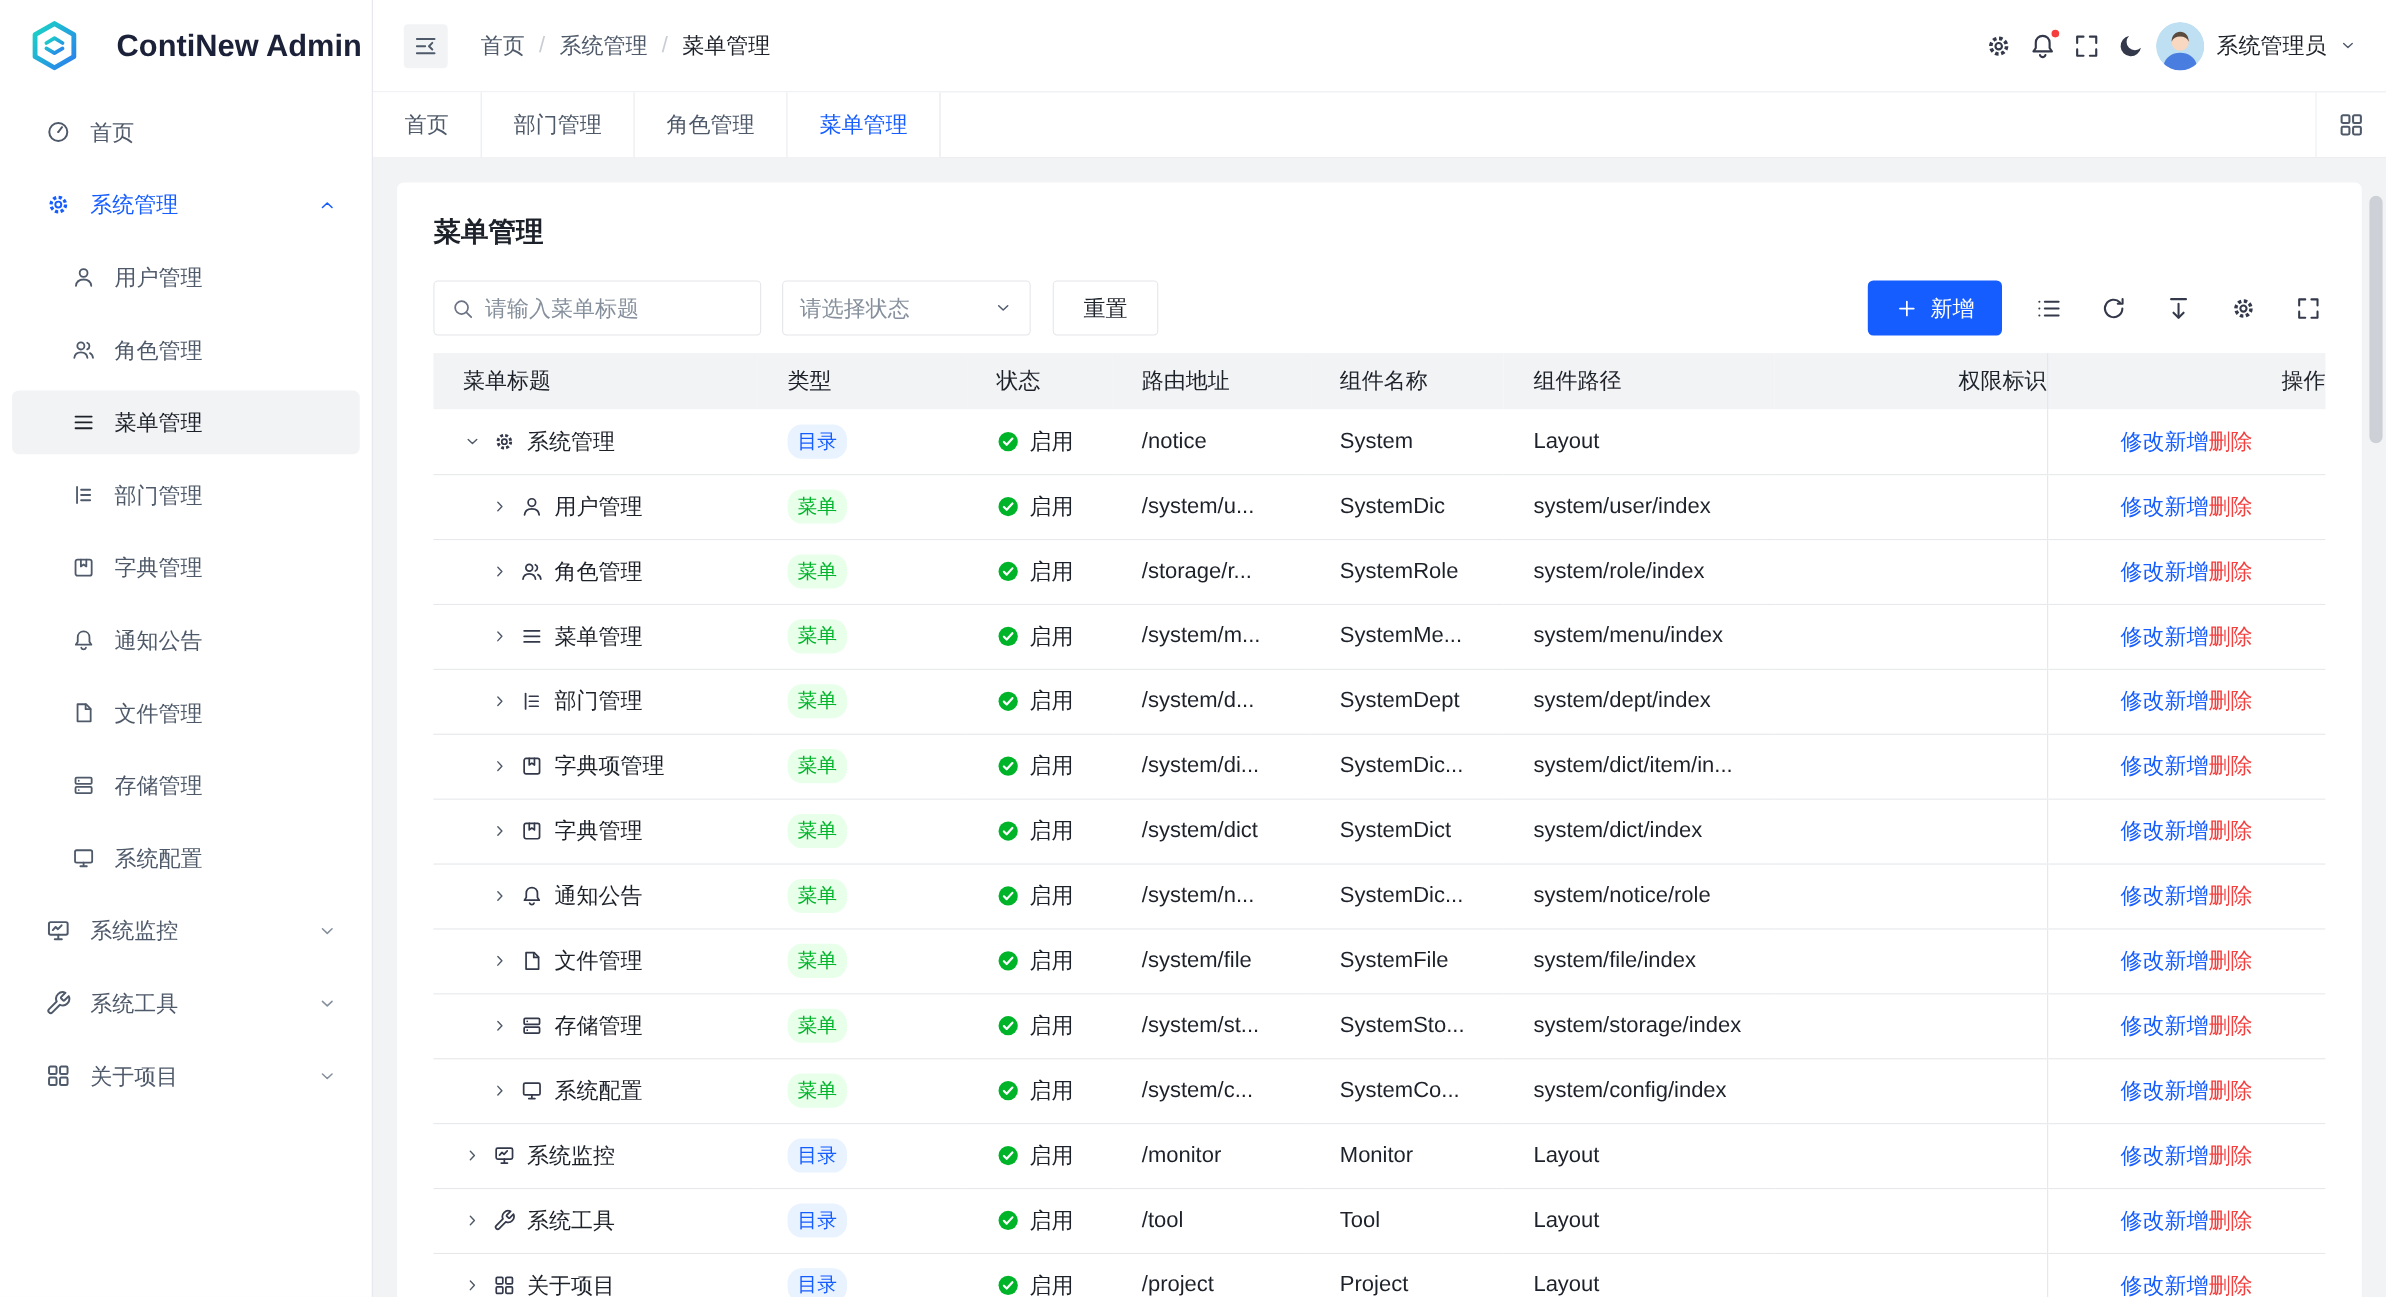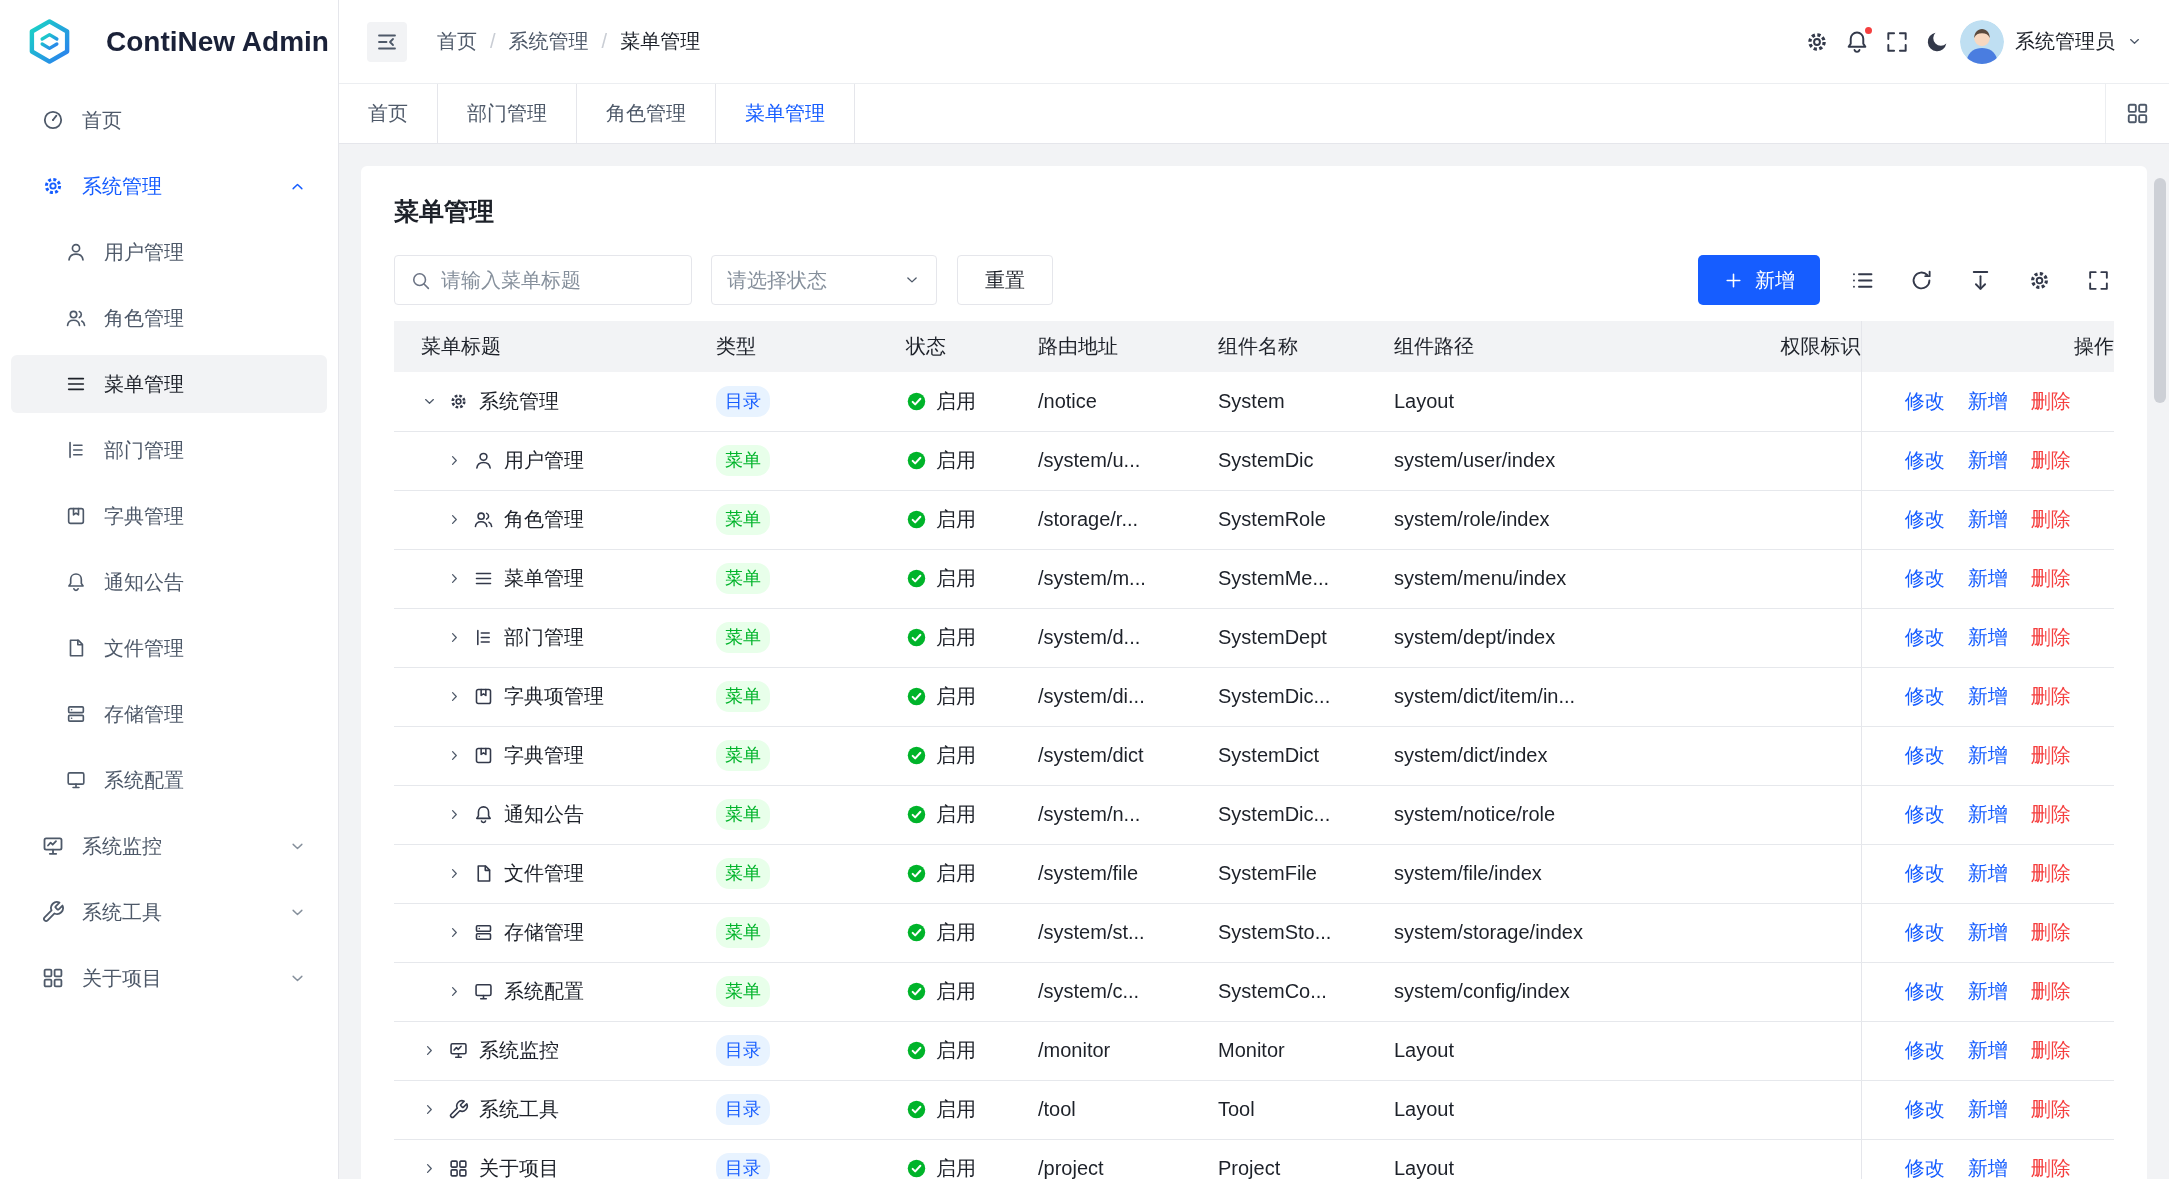--- a/index.html
+++ b/index.html
@@ -78,21 +78,21 @@
   .table td.c-op{border-left:1px solid #e5e6eb;padding-left:0}
   .tcell{display:flex;align-items:center;gap:10px}
   .tcell.lv1{margin-left:25px}
   .tchev{width:17px;height:17px;color:#4e5969;cursor:pointer}
   .ticon{width:21px;height:21px;color:#33394a}
   .badge{display:inline-block;padding:4px 9px;border-radius:13px;font-size:18px;line-height:23px}
   .badge.dir{background:#e8f3ff;color:#165dff}
   .badge.menu{background:#e8ffea;color:#00b42a}
   .status{display:flex;align-items:center;gap:9px}
   .status .check{width:21px;height:21px}
-  .ops{display:flex;align-items:center;justify-content:center;gap:23px}
+  .ops{display:flex;align-items:center;justify-content:center;}
   .op-link{font-size:20px;color:#165dff;cursor:pointer}
   .op-link.danger{color:#f53f3f}
 
   .scroll-thumb{position:absolute;right:3px;top:178px;width:12px;height:225px;border-radius:6px;background:#cdd0d6}
 </style>
 </head>
 <body>
 
 <div class="app">
 

